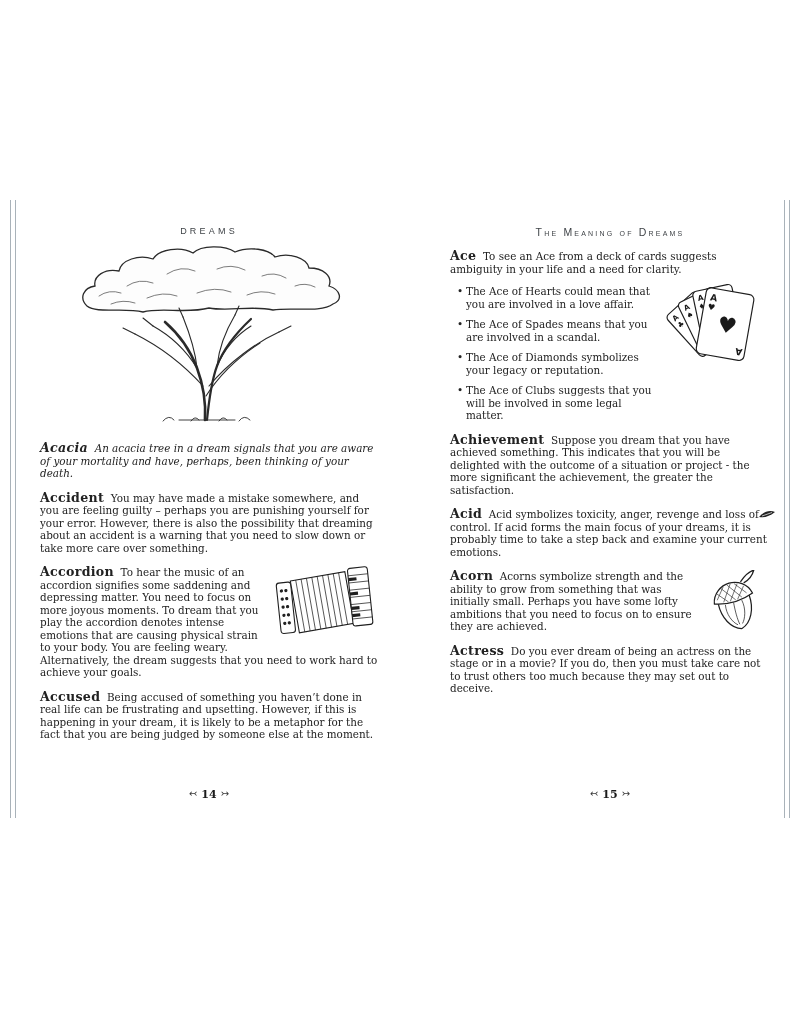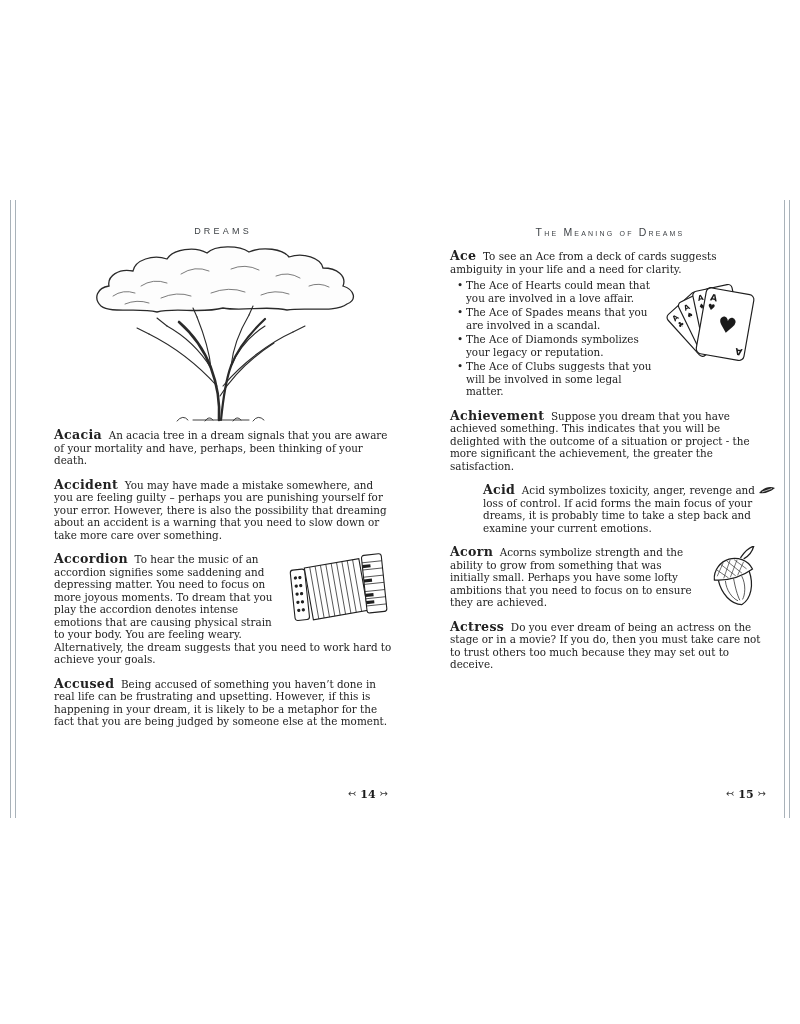--- a/index.html
+++ b/index.html
@@ -7,43 +7,43 @@
     width:800px;height:1024px;position:relative;overflow:hidden;
     background:#ffffff;color:#222;
     font-family:"DejaVu Serif", serif;
   }
   .spread{position:absolute;left:10px;top:200px;width:780px;height:618px;background:#fff;}
   .edge{position:absolute;top:0;height:100%;width:4px;
     border-left:1.4px solid #a9b2b9;border-right:1.4px solid #a9b2b9;}
   .edge.left{left:0;}
   .edge.right{right:0;}
   .page{position:absolute;top:0;height:100%;}
-  .page-left{left:44px;width:338px;}
+  .page-left{left:30px;width:338px;}
   .page-right{left:440px;width:320px;}
   .page-header{
     text-align:center;margin-top:26px;
     font-family:"Liberation Sans", sans-serif;
     font-size:9px;letter-spacing:3.2px;color:#3f4347;font-weight:400;
   }
   .page-header.smallcaps{font-variant:small-caps;font-size:10.5px;letter-spacing:2.2px;text-align:center;}
   .entry{font-size:10.4px;line-height:12.5px;margin:12px 0 0 0;}
-  .entry.first{margin-top:7px;}
+  .entry.first{margin-top:20px;font-style:italic;}
   .entry.clear{clear:both;}
   .term{font-weight:bold;font-size:12.6px;letter-spacing:0.3px;}
   .tree-fig{display:block;margin:8px auto 0;}
   .acc-fig{float:right;width:104px;height:78px;margin:0 0 2px 8px;}
   .acorn-fig{float:right;width:70px;height:68px;margin:0 0 2px 8px;}
   .ace-row{display:flex;margin-top:2px;}
   .bullets{width:210px;font-size:10.4px;line-height:12.5px;}
-  .bullet{position:relative;padding-left:16px;margin-top:2px;}
+  .bullet{position:relative;padding-left:16px;margin-top:8px;}
   .bullet::before{content:"\2022";position:absolute;left:7px;}
   .cards-fig{width:114px;height:104px;margin:-6px 0 0 0;}
-  .acid-wrap{position:relative;margin-left:33px;}
+  .acid-wrap{position:relative;}
   .pen-mark{position:absolute;right:-6px;top:1px;width:18px;height:11px;}
-  .pagenum{position:absolute;top:588px;left:0;width:100%;text-align:right;
+  .pagenum{position:absolute;top:588px;left:0;width:100%;text-align:center;
     font-size:11px;font-weight:bold;color:#1b1b1b;}
   .orn{font-family:"DejaVu Sans", sans-serif;font-weight:normal;font-size:10px;color:#3a3a3a;
     position:relative;top:-1px;padding:0 4px;}
   svg{display:block;}
   svg text{font-family:"DejaVu Sans", sans-serif;fill:#1a1a1a;}
 </style>
 </head>
 <body>
 
 <div class="spread">

